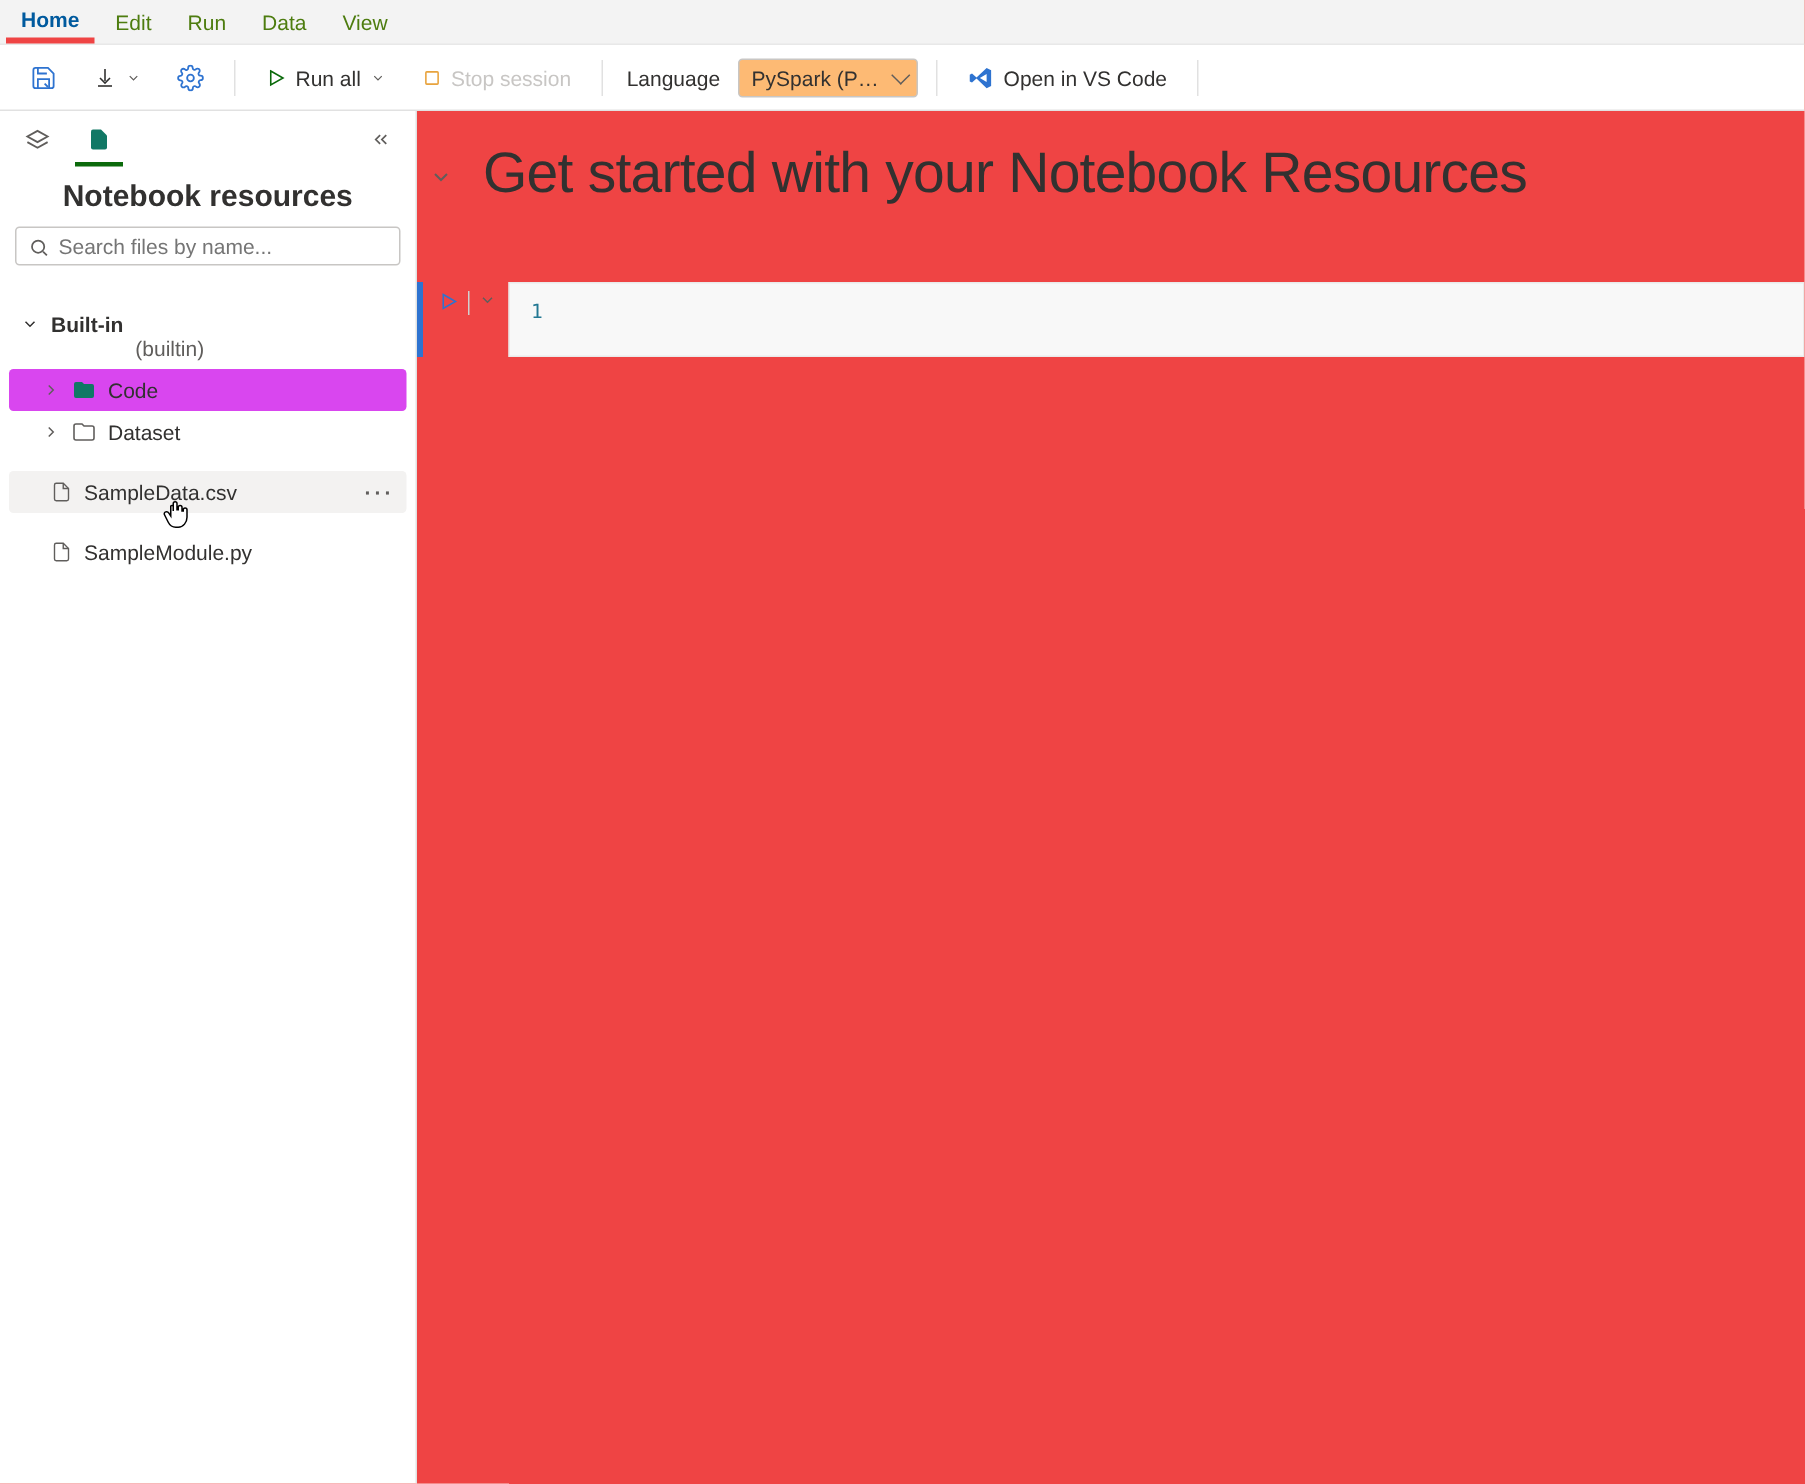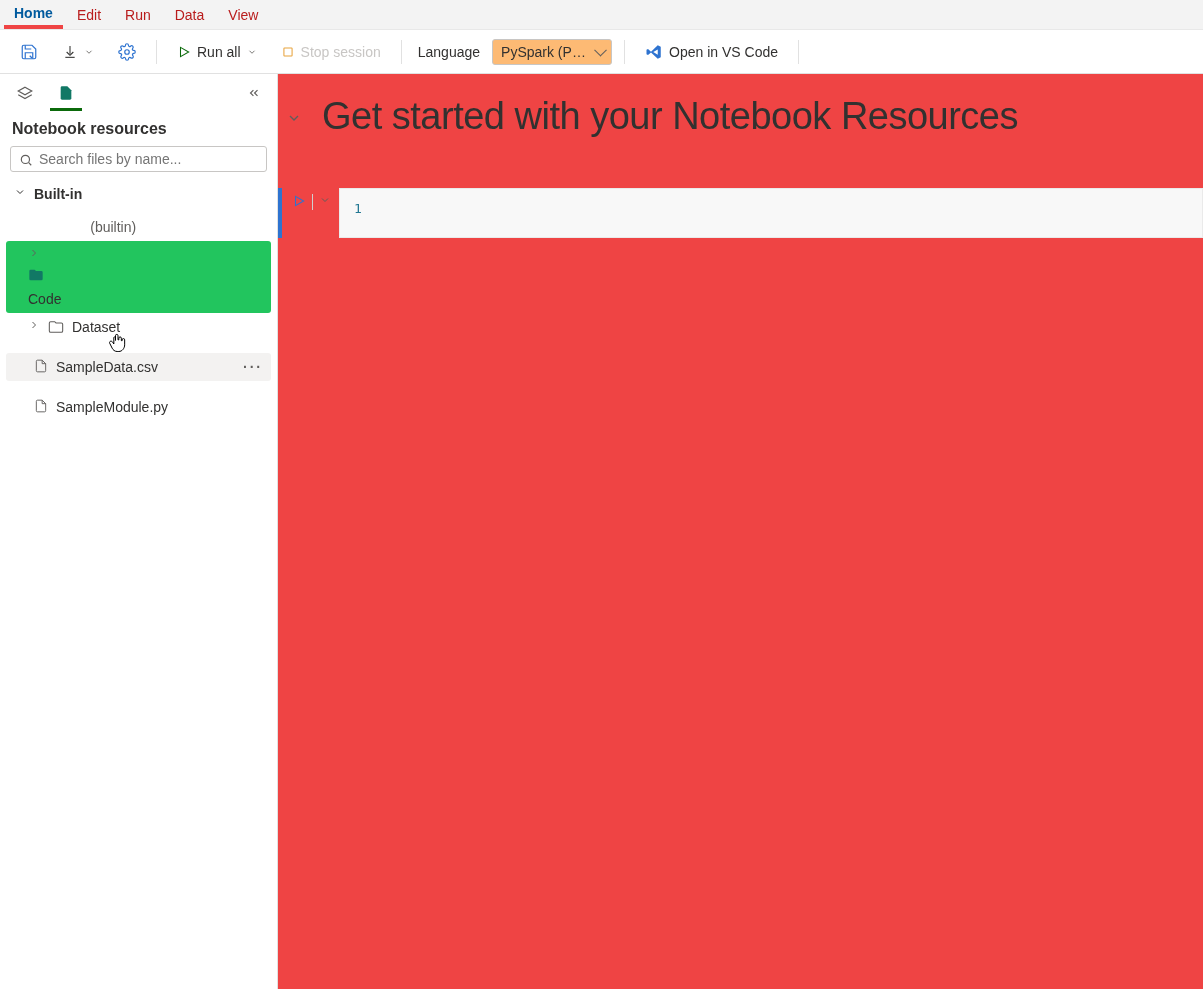--- a/index.html
+++ b/index.html
@@ -1,20 +1,20 @@
 <!DOCTYPE html>
 <html><head>
 <meta charset="utf-8">
 <style>
   * { box-sizing: border-box; margin: 0; padding: 0; }
   body { font-family: "Segoe UI", -apple-system, sans-serif; font-size: 14px; color: #323130; background: #fff; overflow: hidden; }
   
   
   .menubar { display: flex; align-items: center; height: 30px; background: #f3f3f3; border-bottom: 1px solid #e8e8e8; padding: 0 4px; gap: 4px; }
-  .menubar-item { padding: 4px 10px; cursor: pointer; font-size: 14px; color: #b91c1c; }
+  .menubar-item { padding: 4px 10px; cursor: pointer; font-size: 14px; color: #4d7c0f; }
   .menubar-item.active { color: #005a9e; border-bottom: 4px solid #ef4444; font-weight: 600; }
   
   
   .toolbar { display: flex; align-items: center; height: 44px; background: #fff; border-bottom: 1px solid #e1e1e1; padding: 0 12px; gap: 8px; }
   .tool-btn { display: flex; align-items: center; gap: 6px; padding: 5px 8px; background: transparent; border: none; cursor: pointer; font-size: 14px; color: #323130; border-radius: 3px; }
   .tool-btn.disabled { color: #c8c6c4; cursor: default; }
   .tool-sep { width: 1px; height: 24px; background: #e1e1e1; margin: 0 4px; }
   .tool-label { font-size: 14px; color: #323130; padding: 0 4px; }
   .tool-select { border: 1px solid #c8c6c4; border-radius: 3px; padding: 4px 22px 4px 8px; font-size: 14px; background: #fdba74; max-width: 120px; overflow: hidden; text-overflow: ellipsis; white-space: nowrap; position: relative; cursor: pointer; }
   .tool-select::after { content: ""; position: absolute; right: 6px; top: 50%; width: 8px; height: 8px; border-right: 1.5px solid #605e5c; border-bottom: 1.5px solid #605e5c; transform: translateY(-70%) rotate(45deg); }
@@ -22,30 +22,30 @@
   
   .main { display: flex; height: calc(100vh - 74px); }
   
   
   .left-panel { width: 278px; border-right: 1px solid #e1e1e1; display: flex; flex-direction: column; background: #fff; }
   .left-tabs { display: flex; align-items: center; height: 40px; padding: 0 8px; gap: 8px; position: relative; }
   .left-tab { padding: 6px 8px; cursor: pointer; display: flex; align-items: center; justify-content: center; }
   .left-tab.active { border-bottom: 3px solid #0b6a0b; }
   .collapse-btn { margin-left: auto; padding: 4px 8px; cursor: pointer; }
   
-  .panel-title { font-size: 16px; font-weight: 600; padding: 6px 12px 8px 12px; color: #323130; }
+  .panel-title { font-size: 20px; font-weight: 600; padding: 6px 12px 8px 12px; color: #323130; text-align: center; }
   
   .search-wrap { padding: 0 10px 8px 10px; }
   .search-box { display: flex; align-items: flex-end; border: 1px solid #c8c6c4; border-radius: 3px; padding: 4px 8px; gap: 6px; }
   .search-input { border: none; outline: none; flex: 1; font-size: 14px; color: #605e5c; background: transparent; }
   
   .tree { flex: 1; overflow-y: auto; padding: 0 6px; }
-  .tree-item { display: flex; align-items: flex-start; gap: 8px; padding: 6px 8px; cursor: pointer; border-radius: 3px; font-size: 14px; position: relative; }
+  .tree-item { display: flex; align-items: center; gap: 8px; padding: 6px 8px; cursor: pointer; border-radius: 3px; font-size: 14px; position: relative; }
   .tree-item.hovered { background: #f3f2f1; }
-  .tree-item.selected { background: #22c55e; flex-direction: column; }
+  .tree-item.selected { background: #d946ef; }
   .tree-indent-1 { padding-left: 22px; }
   .tree-indent-2 { padding-left: 28px; margin-top: 12px; }
   .tree-label { color: #323130; }
   .tree-sub { color: #605e5c; margin-top: 33px; }
   .tree-more { margin-left: auto; color: #605e5c; letter-spacing: 2px; font-weight: bold; }
   
   
   .content { flex: 1; background: #ef4444; padding: 0; position: relative; overflow: hidden; }
   .content-header { display: flex; align-items: flex-start; gap: 20px; padding: 20px 0 0 8px; }
   .content-title { font-size: 38px; font-weight: 400; color: #323130; flex: 1; line-height: 1.2; letter-spacing: -0.5px; }

